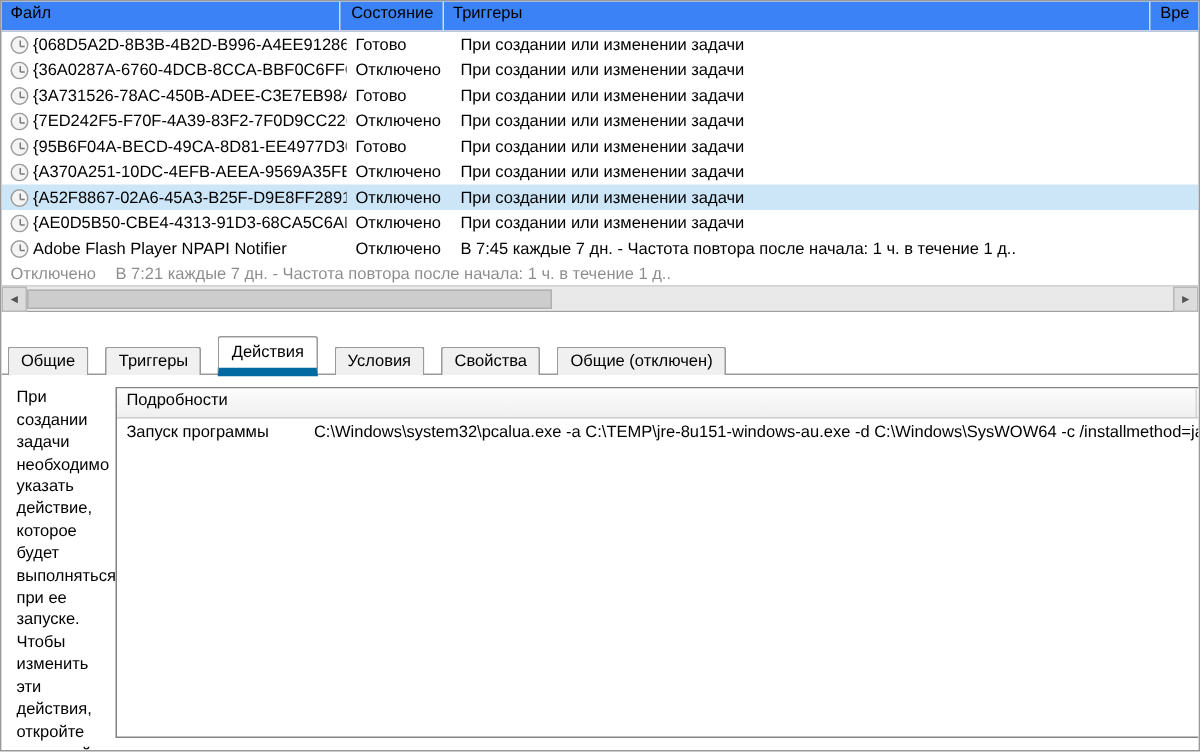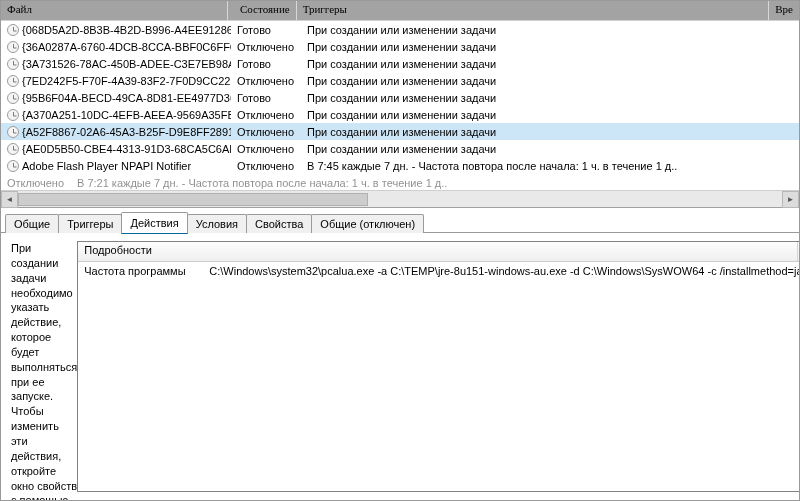--- a/index.html
+++ b/index.html
@@ -14,25 +14,24 @@
     border: 1px solid #999;
   }
   .top-panel {
     height: 207px;
     border-bottom: 1px solid #a0a0a0;
     display: flex;
     flex-direction: column;
   }
   .task-header {
     display: flex;
-    background: #a3a3a3;
+    background: #3b82f6;
     border-bottom: 1px solid #d0d0d0;
     height: 20px;
     position: relative;
-    font-family: Liberation Serif, serif;
   }
   .task-header .col {
     padding: 2px 6px;
     border-right: 1px solid #d8d8d8;
     font-weight: normal;
     white-space: nowrap;
     overflow: hidden;
   }
   .col-file { width: 230px; }
   .col-state { width: 70px; text-align: right; }
@@ -90,22 +89,22 @@
   }
   .hscroll .btn.left{left:0;} .hscroll .btn.right{right:0;}
   .bottom-panel {
     height: 292px;
     background: #fff;
     display: flex;
     flex-direction: column;
   }
   .tabs {
     display: flex;
-    padding: 4px 4px 0 4px;
-    gap: 0;
+    padding: 16px 4px 0 4px;
+    gap: 12px;
     align-items: flex-end;
   }
   .tab {
     padding: 3px 8px;
     border: 1px solid #9a9a9a;
     border-bottom: none;
     background: #f0f0f0;
     border-radius: 2px 2px 0 0;
     margin-right: -1px;
     position: relative;
@@ -117,21 +116,21 @@
     padding-top:4px; padding-bottom:4px;
   }
   .tab-content {
     border-top: 1px solid #9a9a9a;
     margin-top: -1px;
     flex:1;
     padding: 8px 10px;
     display:flex; flex-direction: row;
     overflow:hidden;
   }
-  .tab.active { border-bottom: 1px solid #0369a1; margin-bottom: -1px; }
+  .tab.active { border-bottom: 6px solid #0369a1; margin-bottom: -1px; }
   .info-text {
     color: #000;
     line-height: 1.35;
     margin-bottom: 6px;
   }
   .details-box {
     border: 1px solid #828282;
     flex:1;
     display:flex; flex-direction:column;
     background:#fff;
@@ -261,19 +260,19 @@
   </div>
   <div class="tab-content">
     <div class="info-text">При создании задачи необходимо указать действие, которое будет выполняться при ее запуске.  Чтобы изменить эти действия, откройте окно свойств с помощью команды "Свойства".</div>
     <div class="details-box">
       <div class="details-header">
         <div class="dcol dcol-details">Подробности</div>
         <div class="dcol dcol-action">Действие</div>
       </div>
       <div id="details-body">
           <div class="details-row">
-            <div class="dcell dcol-action">Частота программы</div>
+            <div class="dcell dcol-action">Запуск программы</div>
             <div class="dcell dcol-details">C:\Windows\system32\pcalua.exe -a C:\TEMP\jre-8u151-windows-au.exe -d C:\Windows\SysWOW64 -c /installmethod=jau FAMILYUPGRADE=1</div>
           </div>
         </div>
     </div>
   </div>
 </div>
 
 </body></html>

